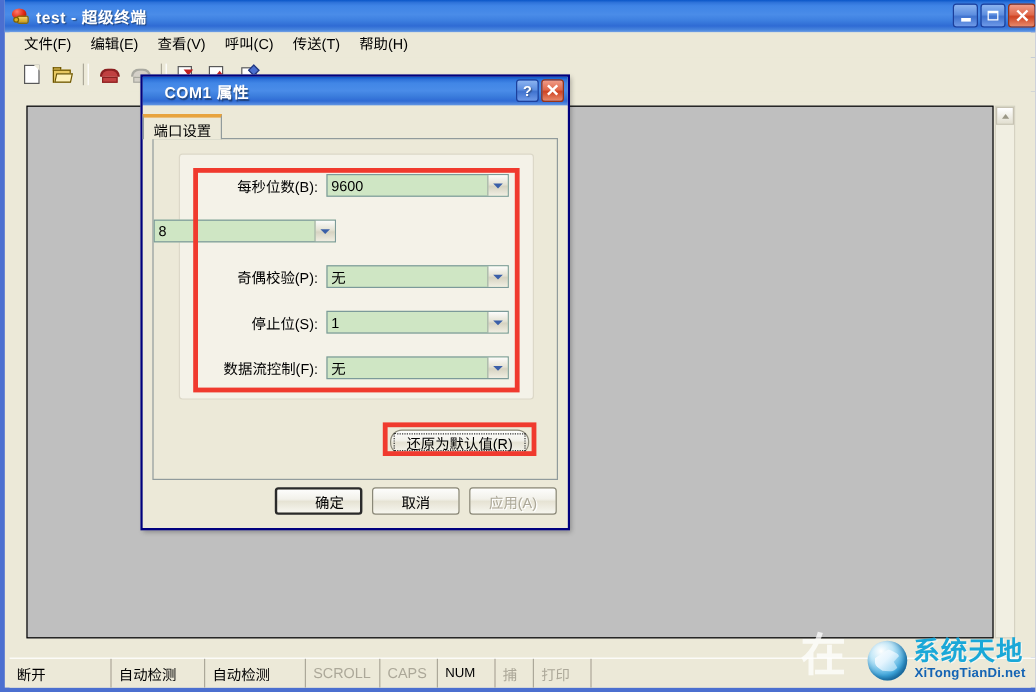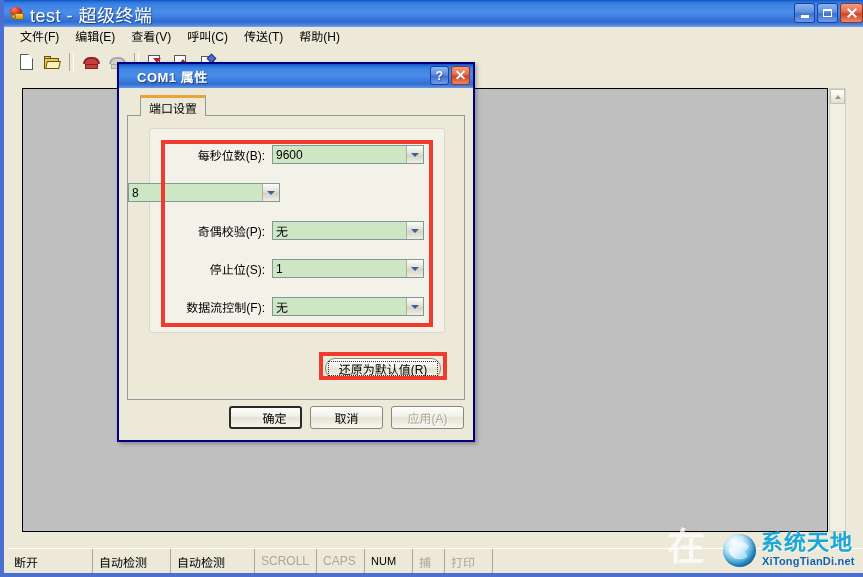--- a/index.html
+++ b/index.html
@@ -76,22 +76,22 @@
     position: absolute;
     left: 2px; top: 9px;
     width: 5px; height: 5px;
     border-radius: 50%;
     background: #d9b020;
     border: 1px solid #7d6205;
     box-sizing: border-box;
   }
   .title-text {
     color: #ffffff;
-    font-size: 18px;
-    font-weight: normal;
+    font-size: 13px;
+    font-weight: bold;
     text-shadow: 1px 1px 1px rgba(0,0,0,0.45);
     letter-spacing: 0.5px;
     white-space: nowrap;
   }
   .title-btns {
     position: absolute;
     right: 4px; top: 3px;
     display: flex;
     gap: 2px;
   }
@@ -441,21 +441,21 @@
     left: 0; top: 24px;
     width: 354px;
     height: 352px;
     box-sizing: border-box;
     background: #ece9d8;
   }
 
   
   .tabstrip {
     position: absolute;
-    left: 21px; top: 6px;
+    left: 0; top: 6px;
     height: 22px;
     display: flex;
     align-items: flex-end;
     justify-content: flex-end;
   }
   .tab {
     height: 21px;
     padding: 0 8px;
     background: #ece9d8;
     border: 1px solid #919b9c;

